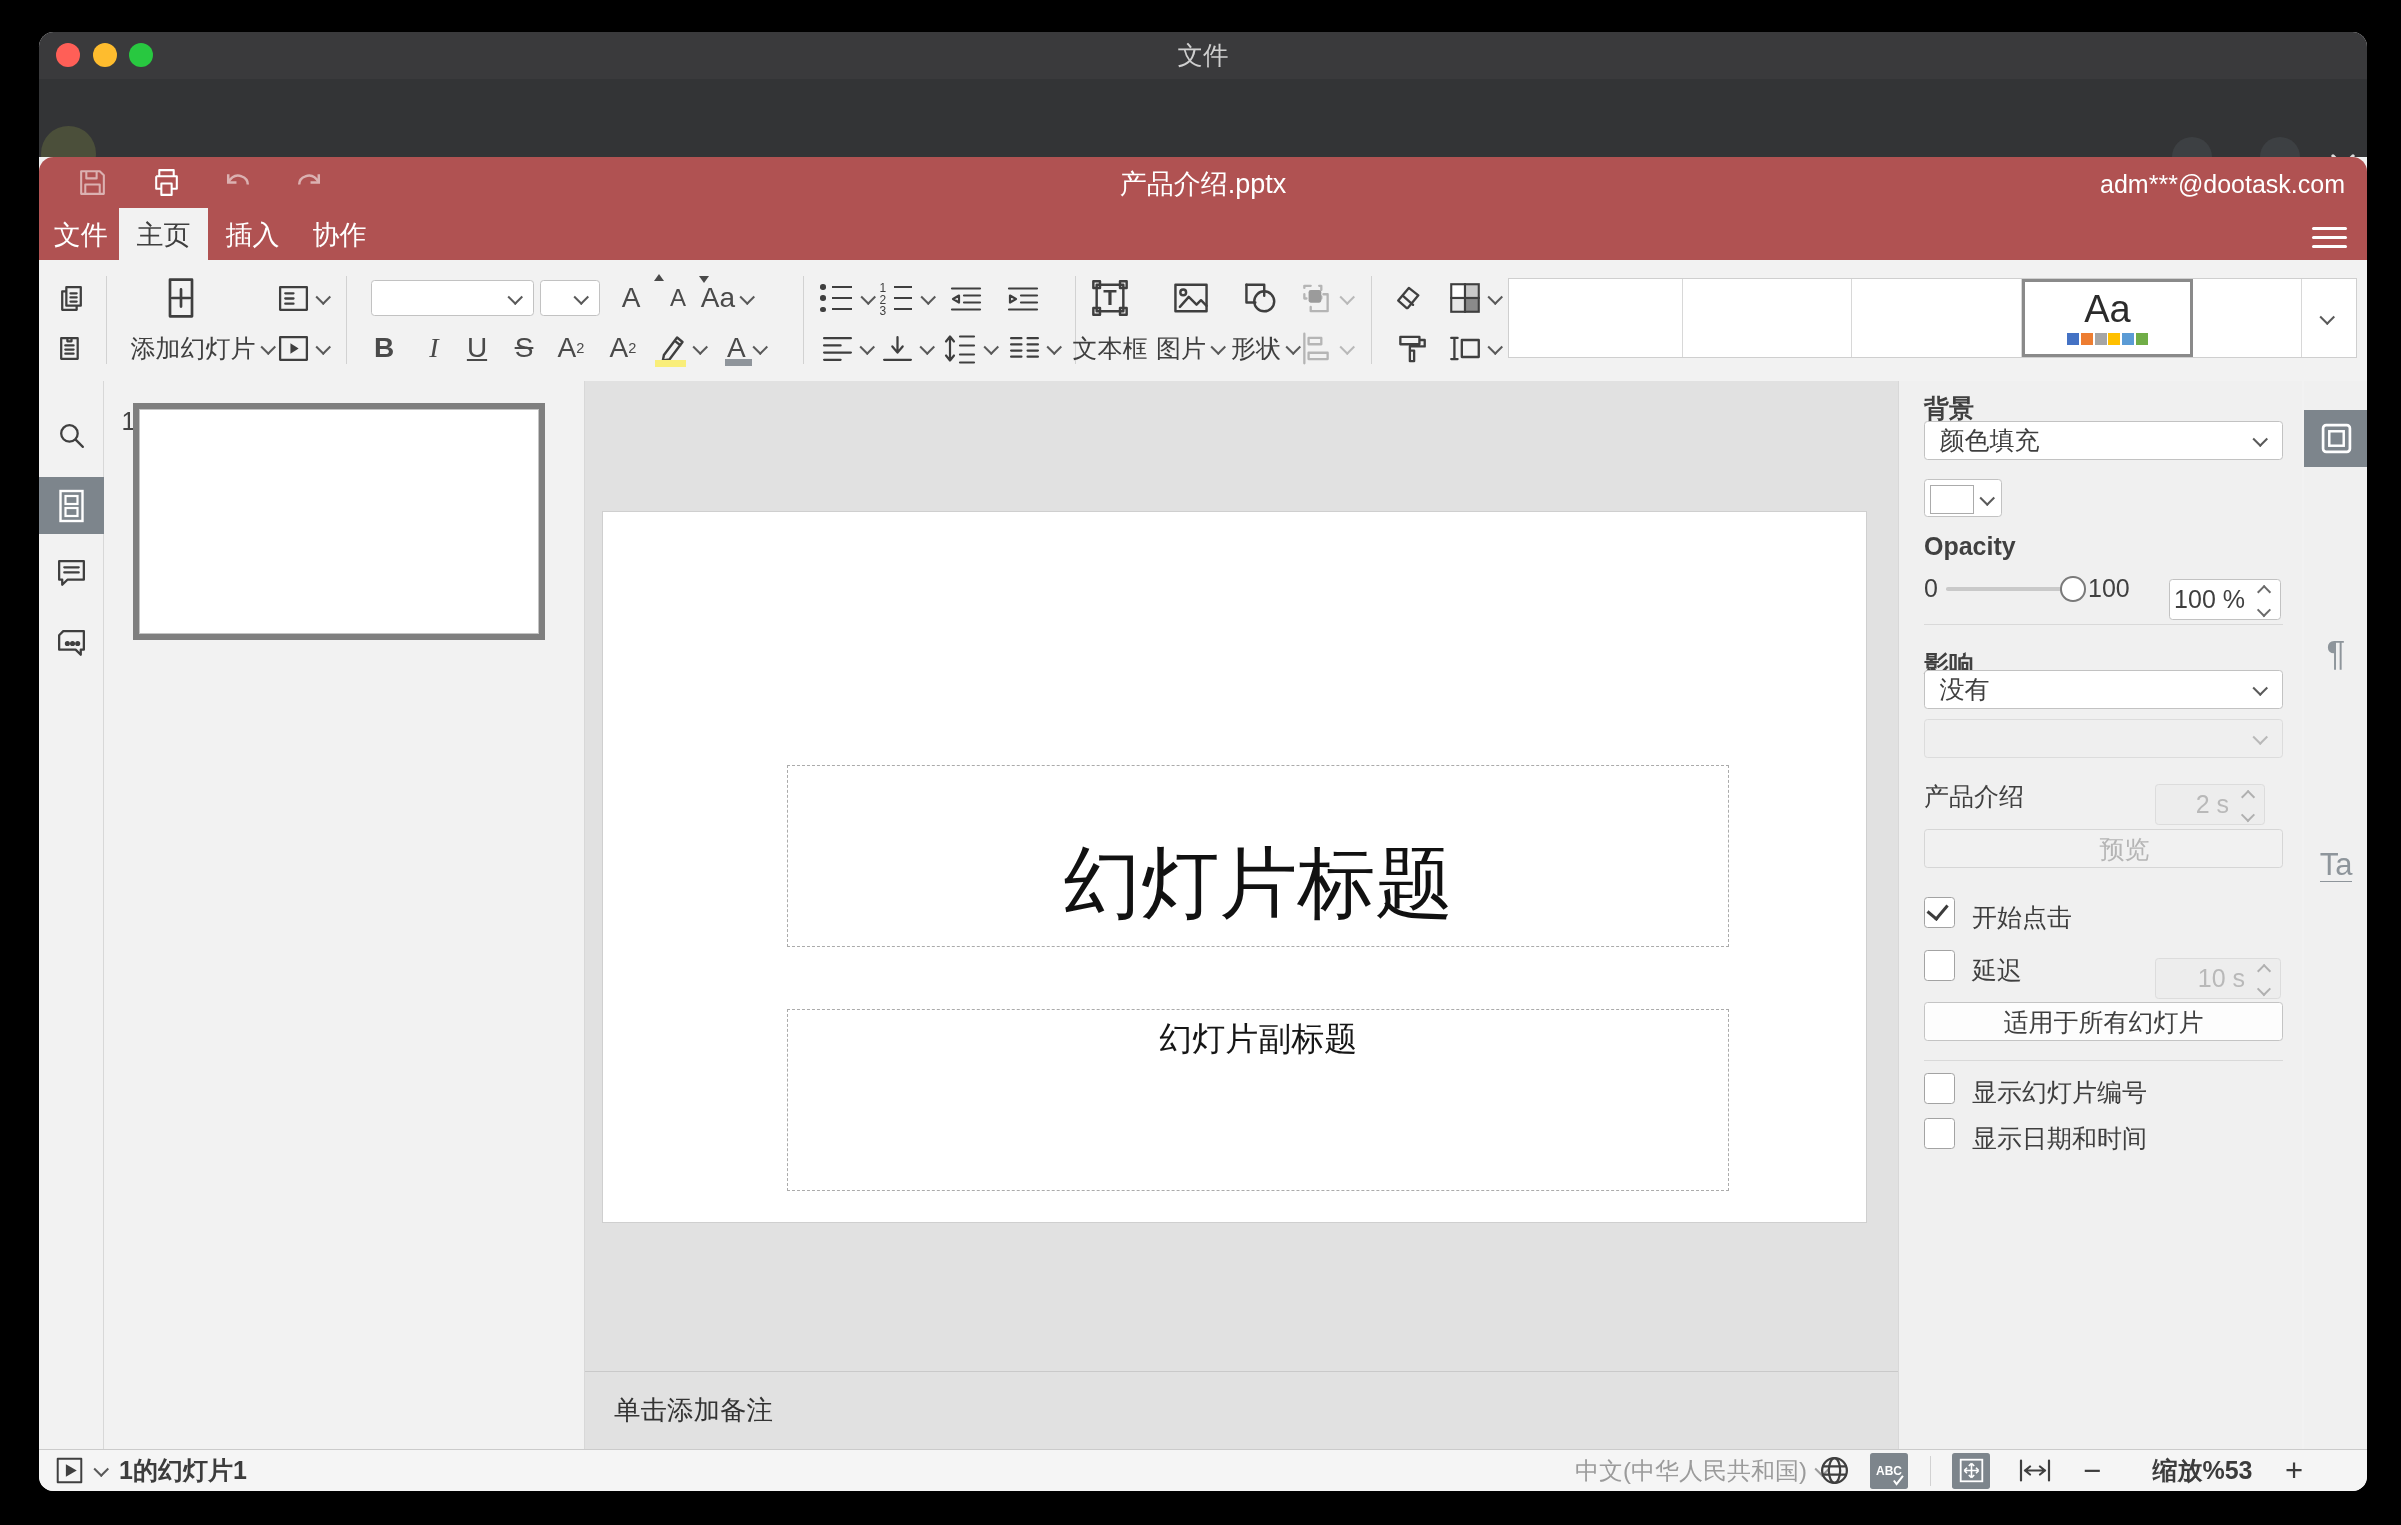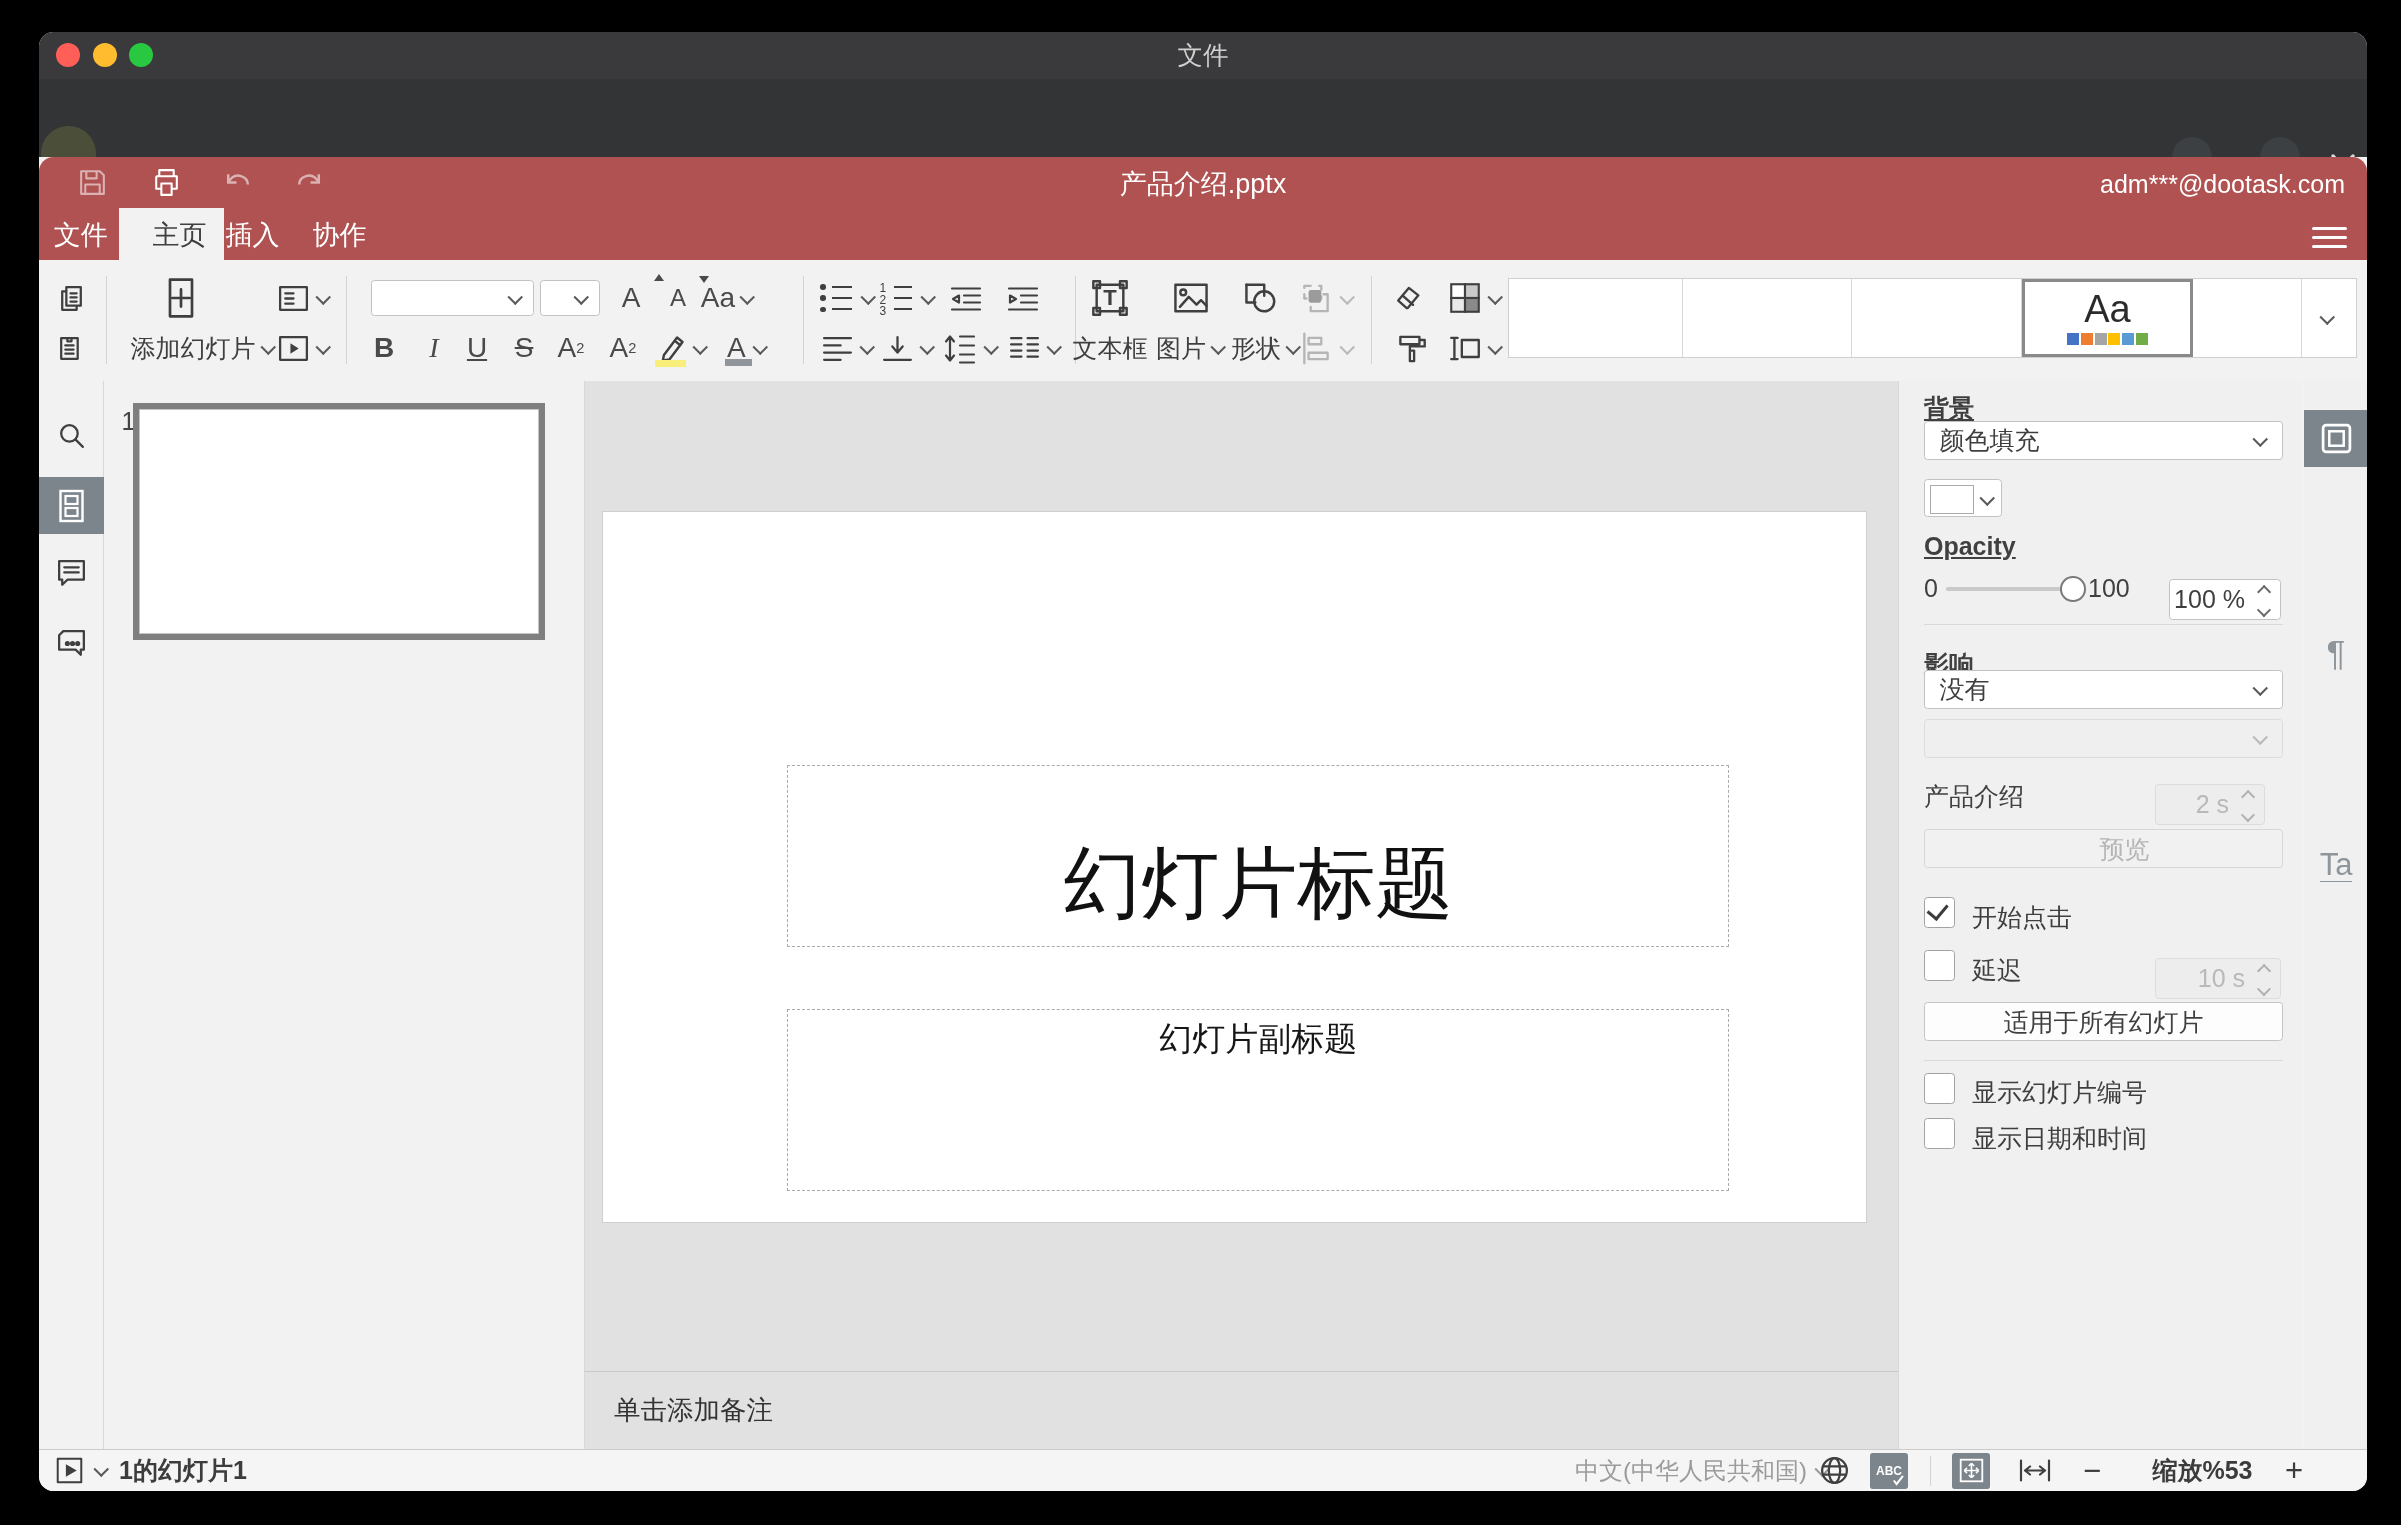--- a/index.html
+++ b/index.html
@@ -15,21 +15,21 @@
   .ghost-circle{position:absolute;border-radius:50%;}
   .close-x{position:absolute;left:2284px;top:67px;width:40px;height:40px;cursor:pointer;}
   
   .redbar{position:absolute;left:0;top:125px;width:100%;height:103px;background:#b05252;border-radius:14.6px 14.6px 0 0;}
   .qat{position:absolute;left:0;top:0;width:100%;height:51px;}
   .qat .icbtn{position:absolute;top:9px;width:33px;height:33px;}
   .doc-title{position:absolute;left:0;top:0;width:100%;height:51px;line-height:55px;text-align:center;color:#fff;font-size:27px;}
   .account{position:absolute;right:22px;top:0;height:51px;line-height:55px;color:#fff;font-size:25px;}
   .tabrow{position:absolute;left:0;top:51px;width:100%;height:52px;}
   .tab{position:absolute;top:0;height:52px;line-height:54px;color:#fff;font-size:27px;text-align:center;cursor:pointer;}
-  .tab.active{background:#f2f2f2;color:#3f3f3f;padding-left:16px;}
+  .tab.active{background:#f2f2f2;color:#3f3f3f;}
   .hamburger{position:absolute;right:20px;top:12.8px;width:35px;height:25.5px;cursor:pointer;}
   .hamburger i{display:block;height:2.7px;background:#fff;margin:6.4px 0;border-radius:1.8px;}
   
   .toolbar{position:absolute;left:0;top:228px;width:100%;height:121px;background:#f2f2f2;border-bottom:0.9px solid #c9c9c9;}
   .tsep{position:absolute;top:16.4px;width:0.9px;height:88px;background:#d2d2d2;}
   .tbtn{position:absolute;display:flex;align-items:center;justify-content:center;cursor:pointer;}
   .r1{top:18px;height:40px;}
   .r2{top:68px;height:40px;}
   .tlabel{font-size:25px;color:#3f3f3f;white-space:nowrap;}
   .chv{display:inline-block;width:9px;height:9px;border-left:2.2px solid #5a5a5a;border-bottom:2.2px solid #5a5a5a;transform:rotate(-45deg) translateY(-1.8px);margin-left:8.2px;}
@@ -62,21 +62,21 @@
   .ph{position:absolute;left:184px;width:942px;border:1.8px dashed #ababab;box-sizing:border-box;display:flex;justify-content:center;}
   .ph.title{top:253px;height:182px;align-items:flex-end;}
   .ph.subtitle{top:497px;height:182px;align-items:flex-start;}
   .slide-title{font-size:78px;color:#111;padding-bottom:9px;white-space:nowrap;}
   .slide-subtitle{font-size:33px;color:#161616;padding-top:7.3px;white-space:nowrap;}
   .notes{position:absolute;left:546px;top:990px;width:1314px;height:78px;background:#e1e1e1;border-top:0.9px solid #c9c9c9;box-sizing:border-box;}
   .notes span{position:absolute;left:29px;top:20px;font-size:26.5px;color:#333;}
   
   .panel{position:absolute;left:1859px;top:0;width:404px;height:100%;background:#f0f0f0;border-left:0.9px solid #d8d8d8;box-sizing:border-box;}
   .pl{position:absolute;left:25px;font-size:25px;color:#404040;}
-  .pl.b{font-weight:bold;text-decoration:underline;}
+  .pl.b{font-weight:bold;}
   .select{position:absolute;left:25px;width:359px;height:39px;background:#fff;border:0.9px solid #c2c2c2;border-radius:3.6px;box-sizing:border-box;display:flex;align-items:center;padding:0 14.6px;font-size:25px;color:#3f3f3f;cursor:pointer;}
   .select .chv{margin-left:auto;}
   .select.dis{background:#efefef;border-color:#dcdcdc;color:#b9b9b9;}
   .spin{position:absolute;height:41px;background:#fff;border:0.9px solid #c2c2c2;border-radius:3.6px;box-sizing:border-box;display:flex;align-items:center;justify-content:flex-end;padding-right:35px;font-size:25px;color:#3f3f3f;margin-top:12px;}
   .spin.dis{background:#ededed;border-color:#dcdcdc;color:#b9b9b9;}
   .spin .arrows{position:absolute;right:9px;top:5.5px;width:12.8px;height:31px;}
   .spin .arrows .up{position:absolute;top:1.8px;left:0.9px;width:8.2px;height:8.2px;border-left:2px solid #6a6a6a;border-top:2px solid #6a6a6a;transform:rotate(45deg);}
   .spin .arrows .dn{position:absolute;bottom:1.8px;left:0.9px;width:8.2px;height:8.2px;border-left:2px solid #6a6a6a;border-bottom:2px solid #6a6a6a;transform:rotate(-45deg);}
   .pdiv{position:absolute;left:25px;width:359px;height:0.9px;background:#d9d9d9;}
   .pbtn{position:absolute;left:25px;width:359px;height:39px;border-radius:3.6px;box-sizing:border-box;text-align:center;line-height:39px;font-size:25px;cursor:pointer;}

